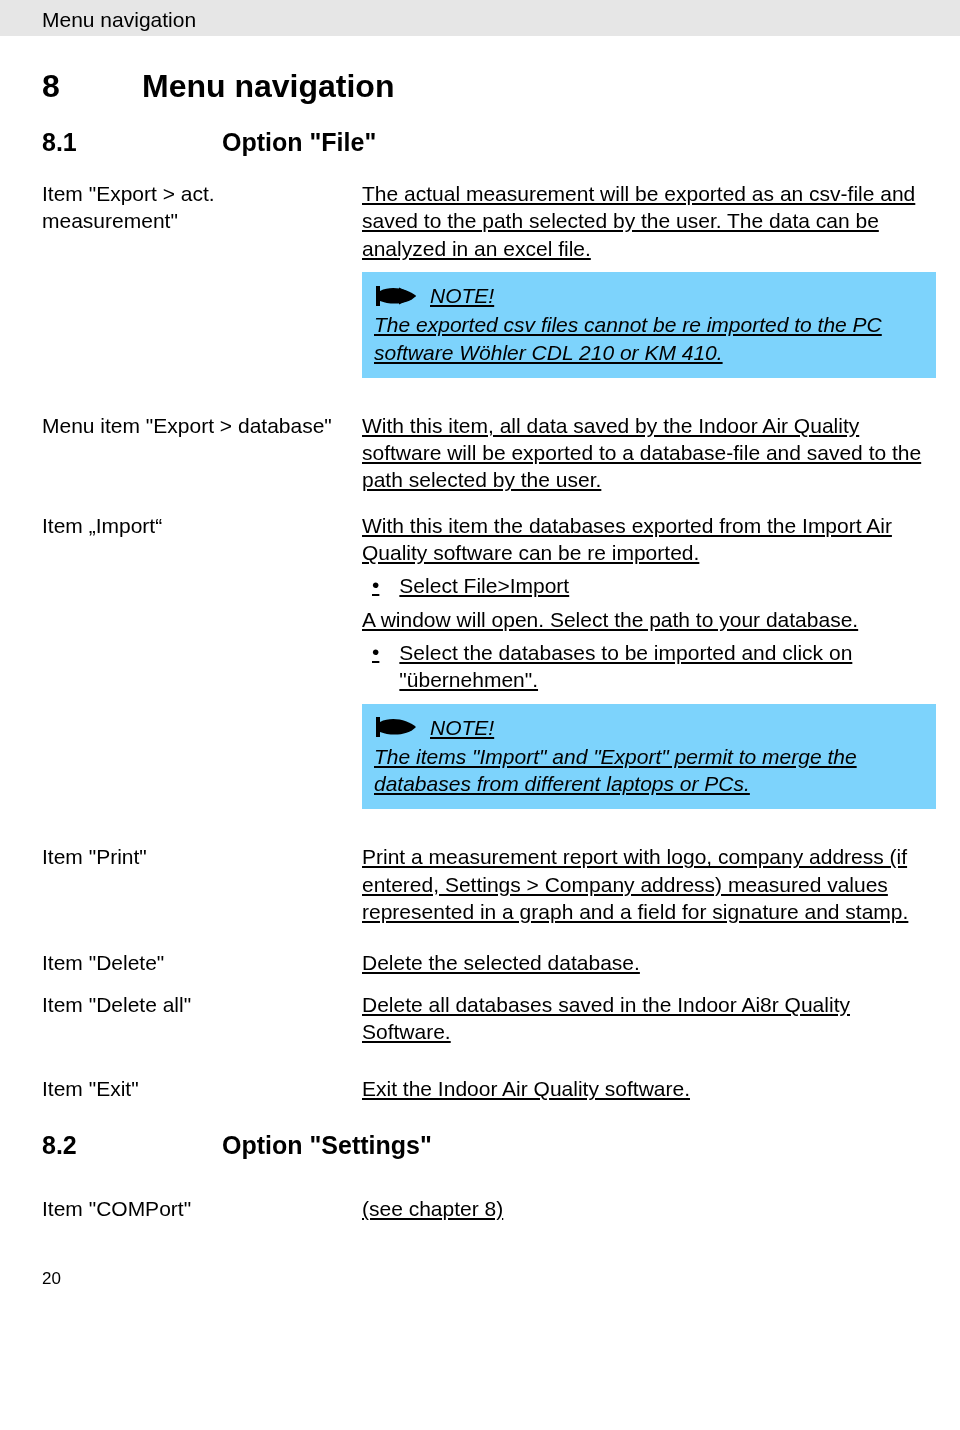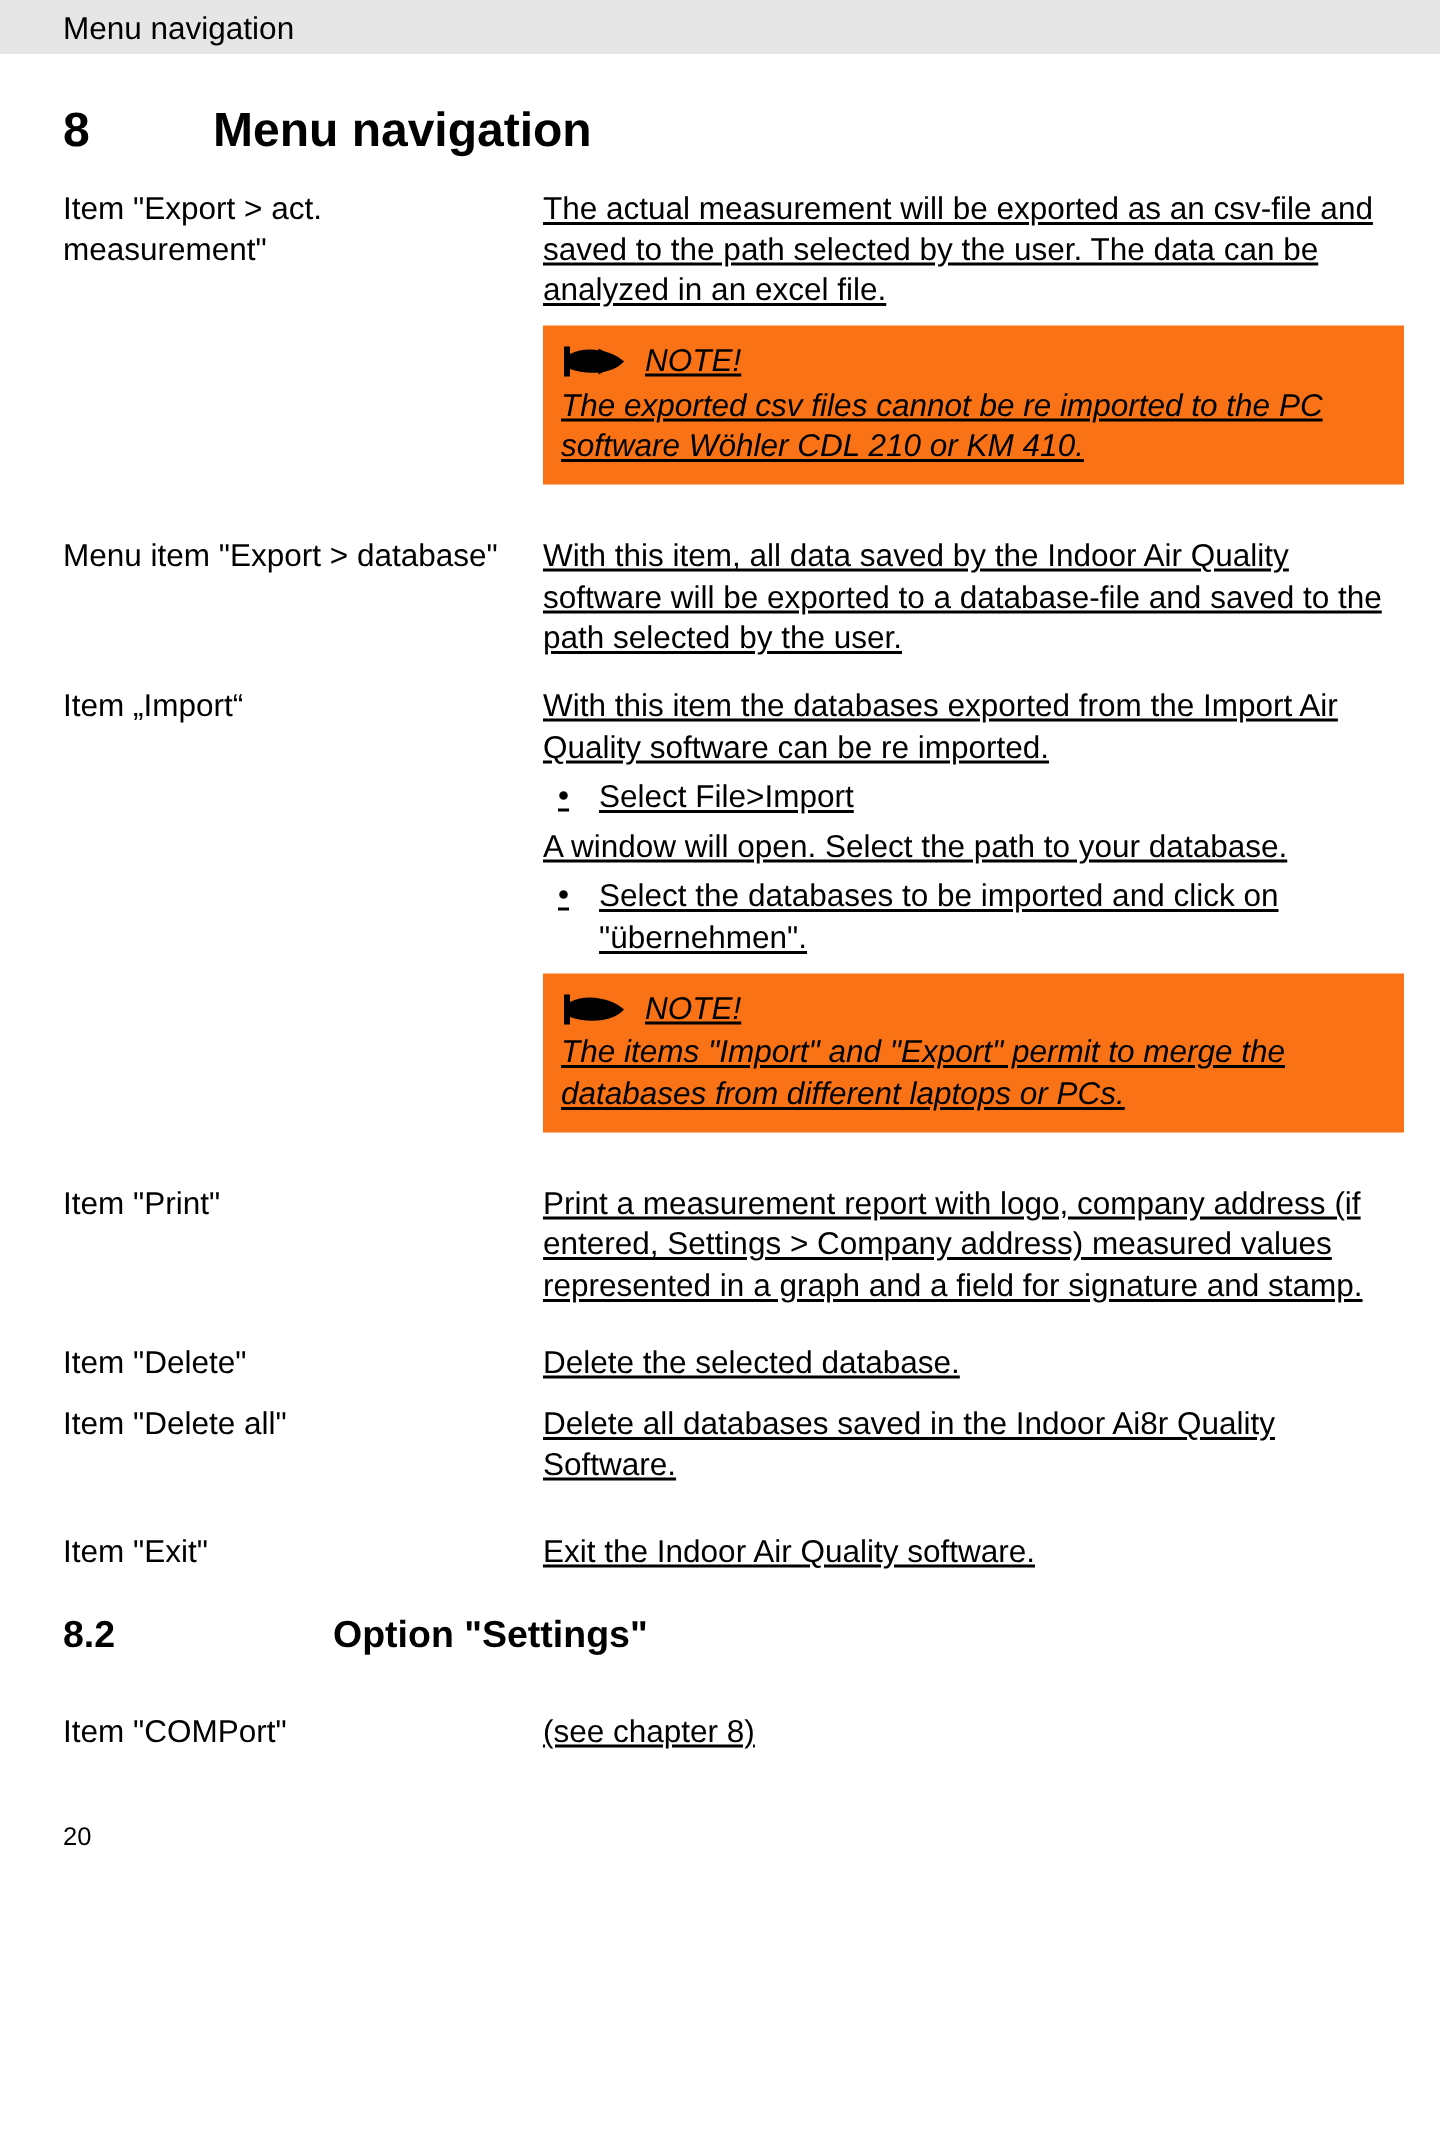--- a/index.html
+++ b/index.html
@@ -66,21 +66,21 @@
     width: 320px;
     flex-shrink: 0;
     padding-right: 20px;
     box-sizing: border-box;
   }
   .right-col {
     flex: 1;
     text-decoration: underline;
   }
   .note-box {
-    background: #f97316;
+    background: #7dd3fc;
     padding: 10px 12px 12px 12px;
     margin-top: 10px;
     font-style: italic;
   }
   .note-head {
     display: flex;
     align-items: center;
     gap: 12px;
     font-style: italic;
     margin-bottom: 2px;
@@ -114,20 +114,24 @@
 <div class="page">
   <div class="tab">
     <span>Menu navigation</span>
   </div>
 
   <div class="h1-row">
     <div class="h1-num">8</div>
     <div class="h1-title">Menu navigation</div>
   </div>
 
+  <div class="h2-row">
+    <div class="h2-num">8.1</div>
+    <div class="h2-title">Option "File"</div>
+  </div>
 
   <div class="row">
     <div class="left-col">
       <span>Item "Export &gt; act. measurement"</span>
     </div>
     <div class="right-col">
       <div class="para">The actual measurement will be exported as an csv-file and saved to the path selected by the user. The data can be analyzed in an excel file.</div>
       <div class="note-box">
         <div class="note-head">
           <span class="hand-icon">

